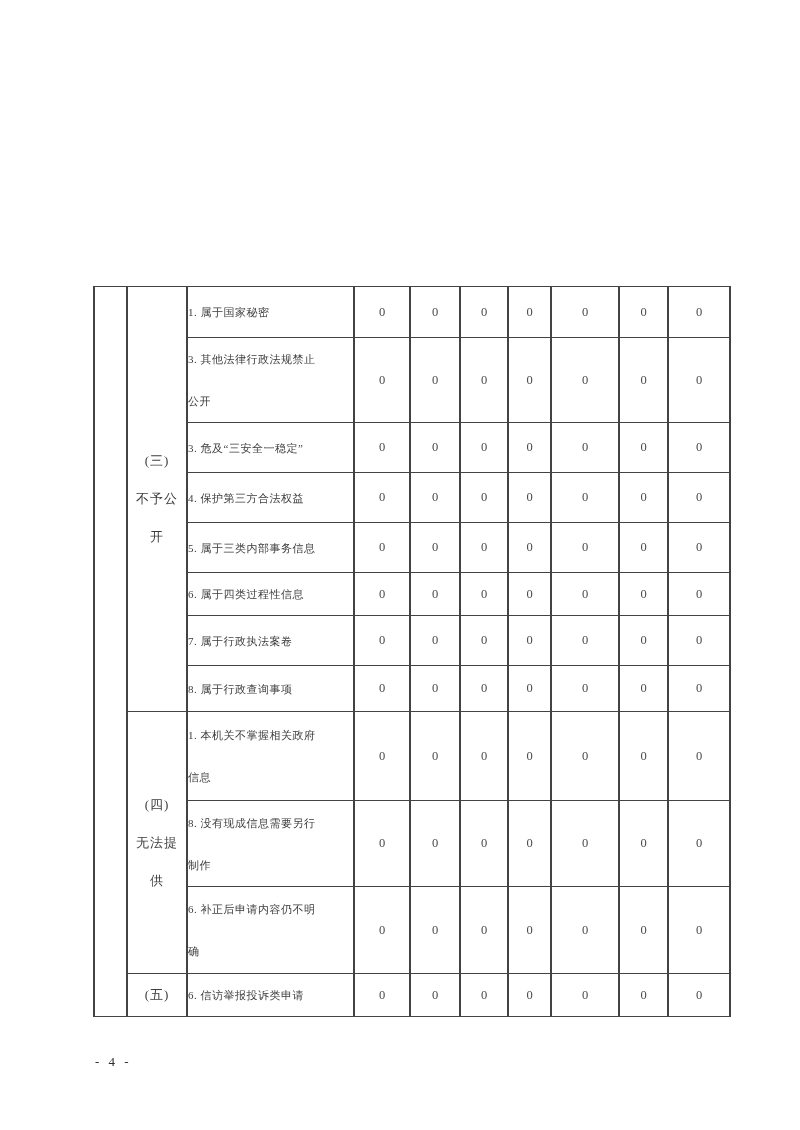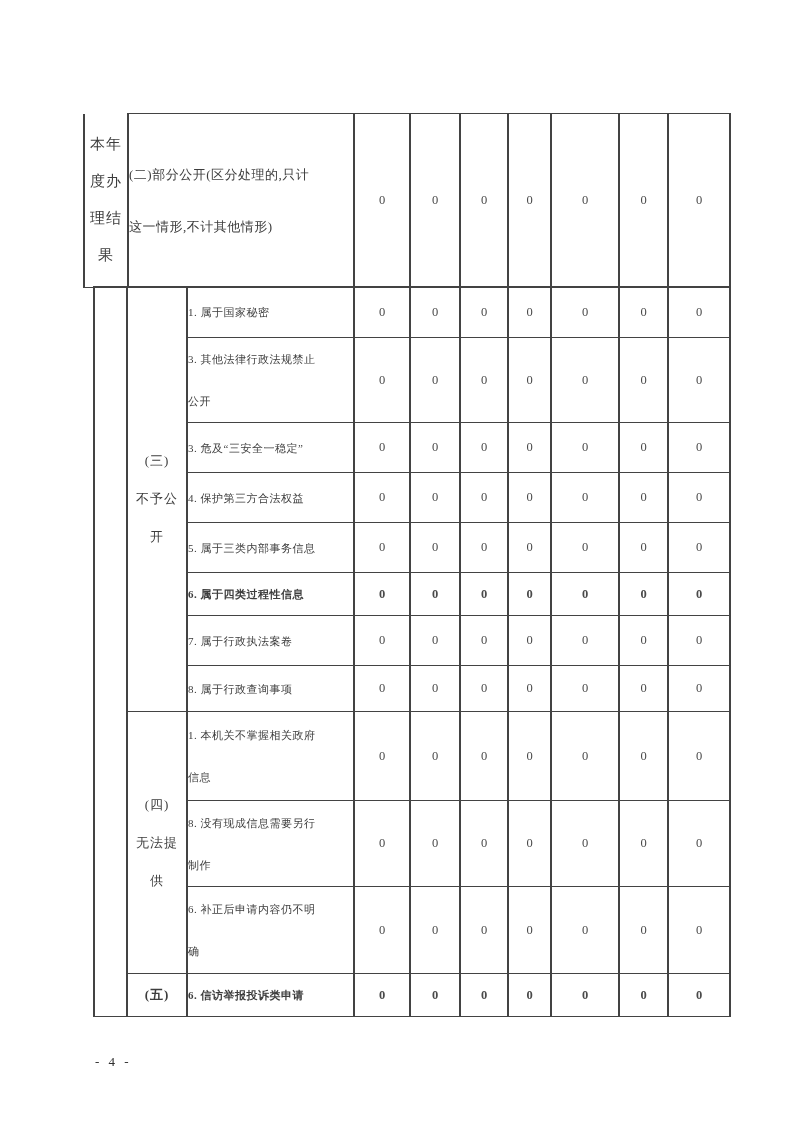--- a/index.html
+++ b/index.html
@@ -66,69 +66,39 @@
   }
   td.strip { }
   td.val {
     text-align: center;
     font-size: 12.5px;
     color: #4a4a4a;
   }
   tr.h51  { height: 51px; }
   tr.h85  { height: 85px; }
   tr.h50  { height: 50px; margin-top: 12px; }
-  tr.h49  { height: 41px; font-weight: bold; }
+  tr.h49  { height: 41px; }
   tr.h46  { height: 46px; }
   tr.h89  { height: 89px; }
   tr.h86  { height: 86px; }
   tr.h87  { height: 87px; }
   .pagenum {
     position: absolute;
     left: 95px;
     top: 1054px;
     font-size: 13px;
     letter-spacing: 3px;
     color: #2e2e2e;
   }
 </style>
 </head>
 <body>
 
 <div class="page">
 
-  <table class="frag" id="frag1">
-    <colgroup>
-      <col style="width:44px">
-        <col style="width:226px">
-      <col style="width:56px">
-        <col style="width:50px">
-        <col style="width:48px">
-      <col style="width:43px">
-        <col style="width:68px">
-        <col style="width:49px">
-        <col style="width:62px">
-    </colgroup>
-    <tbody>
-        <tr>
-      <td class="side">本年
-度办
-理结
-果</td>
-      <td class="lbl lbl-top">(二)部分公开(区分处理的,只计
-这一情形,不计其他情形)</td>
-      <td class="val">0</td>
-      <td class="val">0</td>
-      <td class="val">0</td>
-      <td class="val">0</td>
-      <td class="val">0</td>
-      <td class="val">0</td>
-      <td class="val">0</td>
-    </tr>
-  </tbody>
-    </table>
 
   <table class="frag" id="frag2">
     <colgroup>
       <col style="width:33px">
         <col style="width:60px">
         <col style="width:167px">
       <col style="width:56px">
         <col style="width:50px">
         <col style="width:48px">
       <col style="width:43px">

